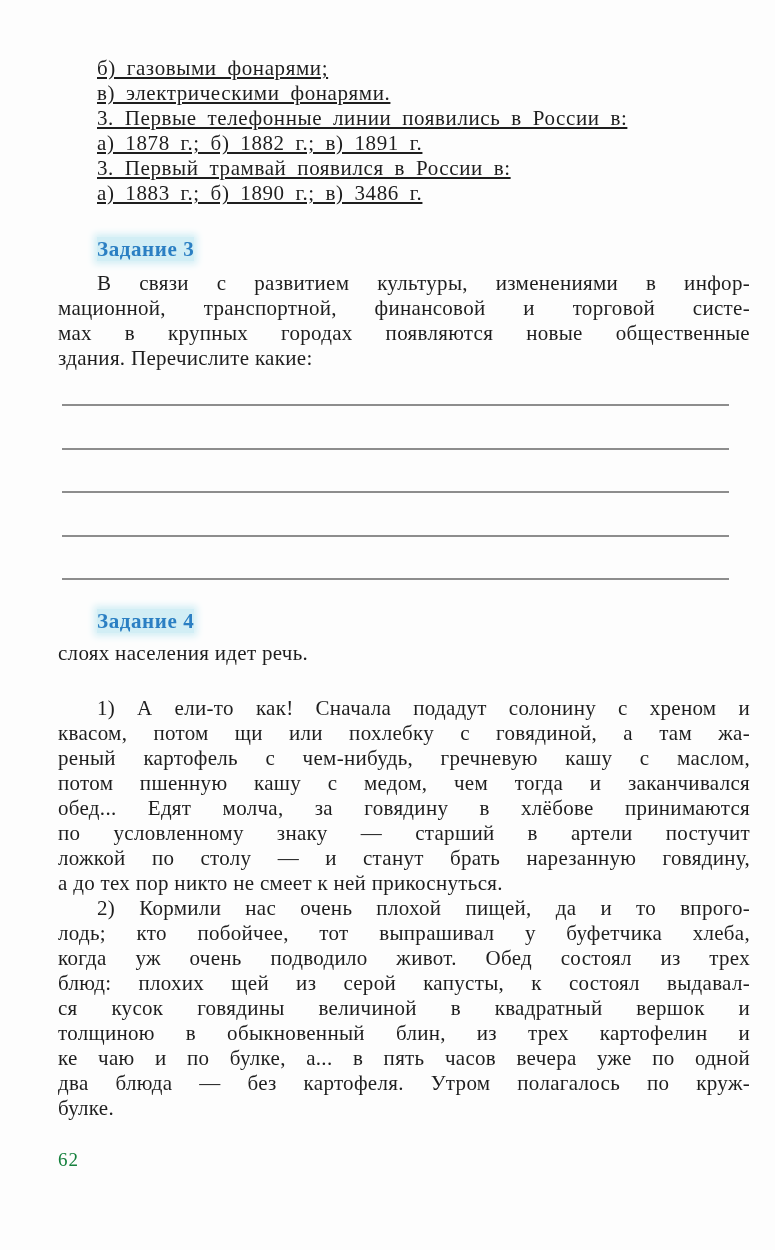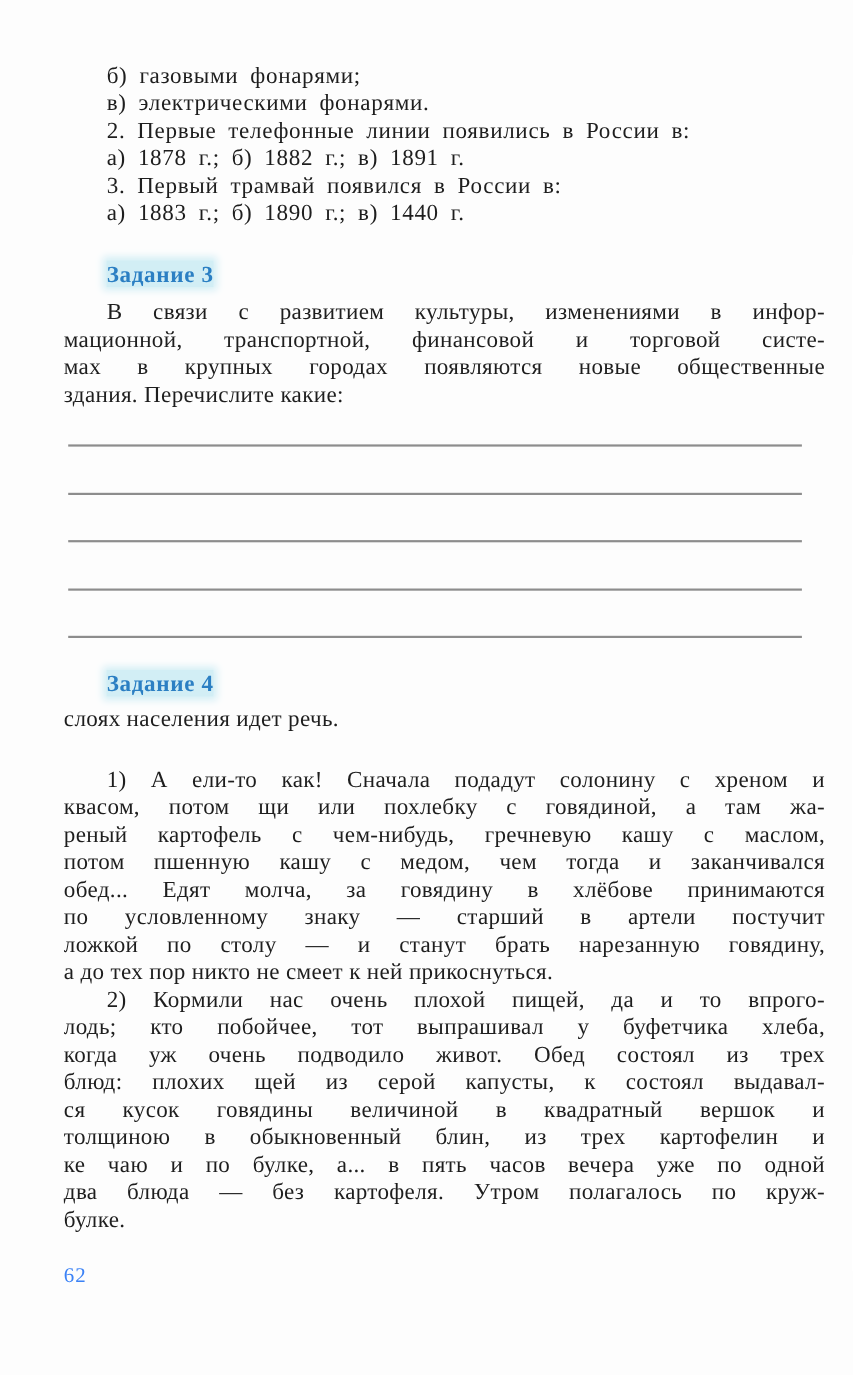--- a/index.html
+++ b/index.html
@@ -22,20 +22,21 @@
     width: 692px;
     font-size: 21px;
     line-height: 25px;
     letter-spacing: 0.3px;
   }
   .options-block .line {
     padding-left: 39px;
     letter-spacing: 0.6px;
     word-spacing: 5px;
     white-space: nowrap;
+    text-decoration: underline;
   }
   .justify .line {
     text-align: justify;
     text-align-last: justify;
   }
   .justify .line.last {
     text-align-last: left;
   }
   .justify .line.indent {
     text-indent: 39px;
@@ -60,35 +61,35 @@
     width: 667px;
     height: 0;
     border-top: 2px solid var(--rule, #8d8d8d);
   }
   .page-number {
     position: absolute;
     left: 58px;
     top: 1149px;
     font-size: 19px;
     letter-spacing: 1px;
-    color: #3b82f6;
+    color: #15803d;
   }
 </style>
 </head>
 <body>
 
 <div class="page">
 
   <div class="block options-block" style="top:56px;">
       <div class="line">б) газовыми фонарями;</div>
       <div class="line">в) электрическими фонарями.</div>
-      <div class="line">2. Первые телефонные линии появились в России в:</div>
+      <div class="line">3. Первые телефонные линии появились в России в:</div>
       <div class="line">а) 1878 г.; б) 1882 г.; в) 1891 г.</div>
       <div class="line">3. Первый трамвай появился в России в:</div>
-      <div class="line last">а) 1883 г.; б) 1890 г.; в) 1440 г.</div>
+      <div class="line last">а) 1883 г.; б) 1890 г.; в) 3486 г.</div>
     </div>
 
   <h2 class="task-heading" style="top:237px;"><span class="hl">Задание 3</span></h2>
 
   <div class="block justify" style="top:271px;">
       <div class="line indent">В связи с развитием культуры, изменениями в инфор-</div>
       <div class="line">мационной, транспортной, финансовой и торговой систе-</div>
       <div class="line">мах в крупных городах появляются новые общественные</div>
       <div class="line last">здания. Перечислите какие:</div>
     </div>

